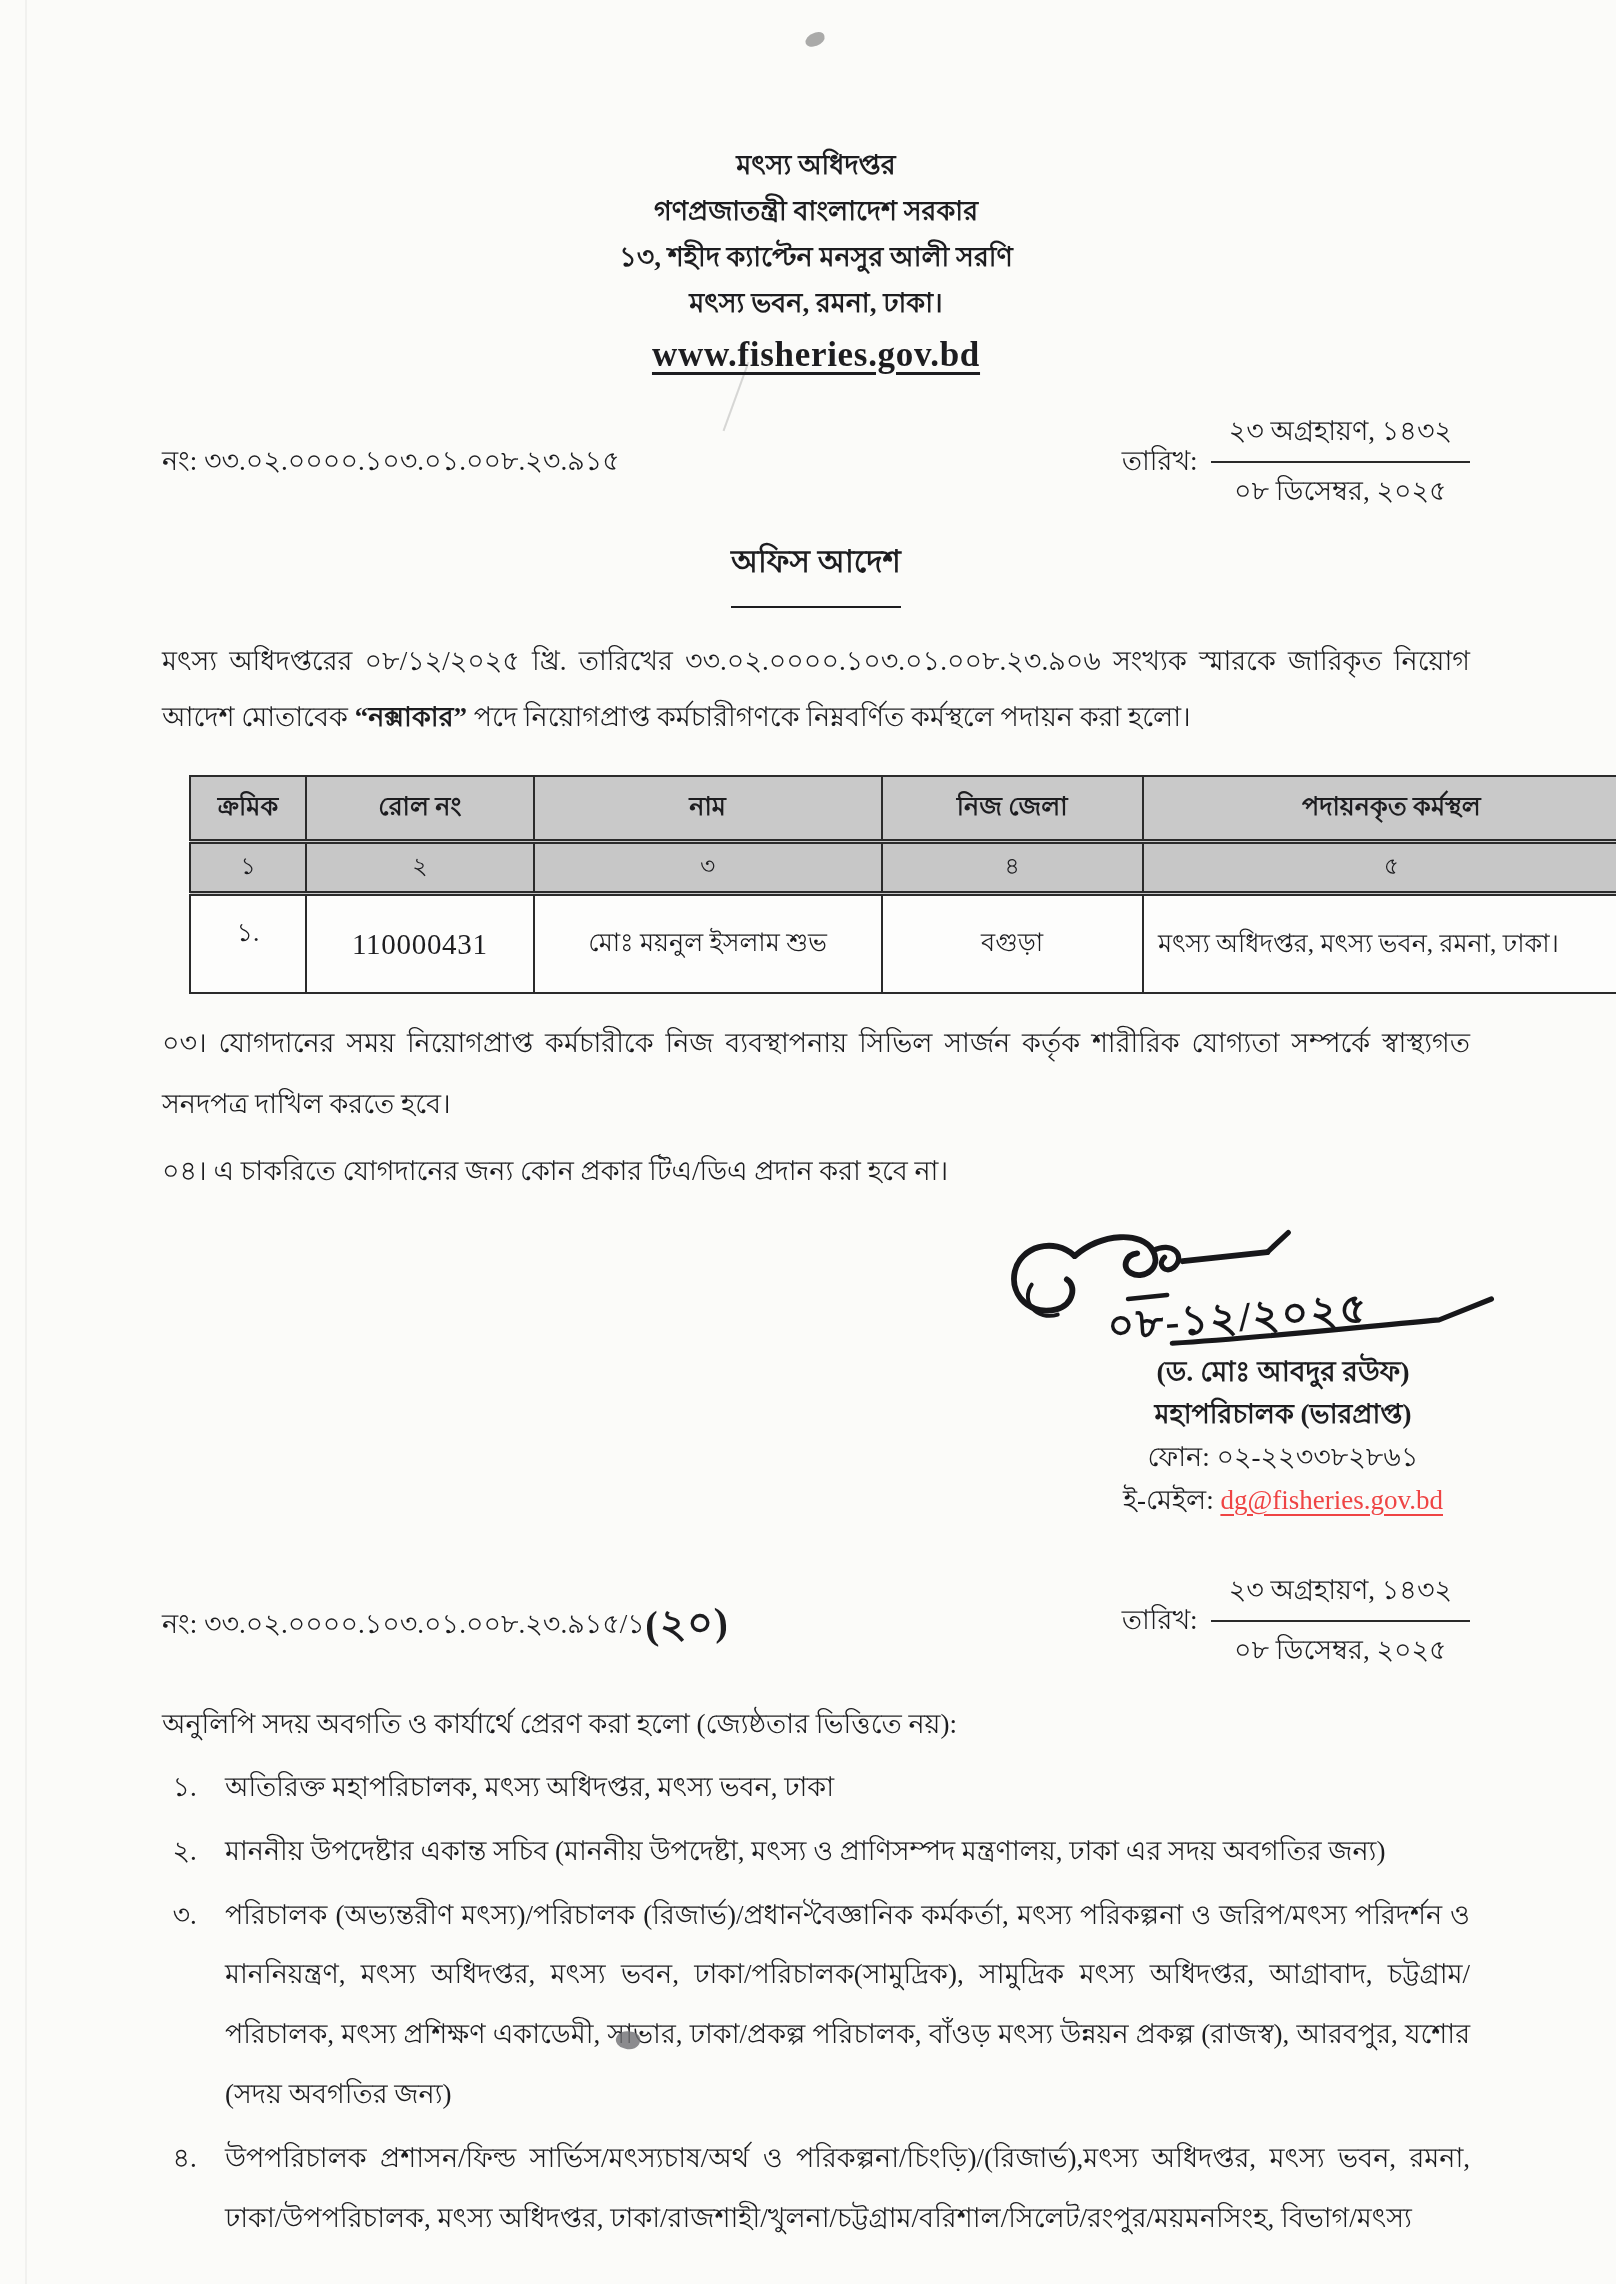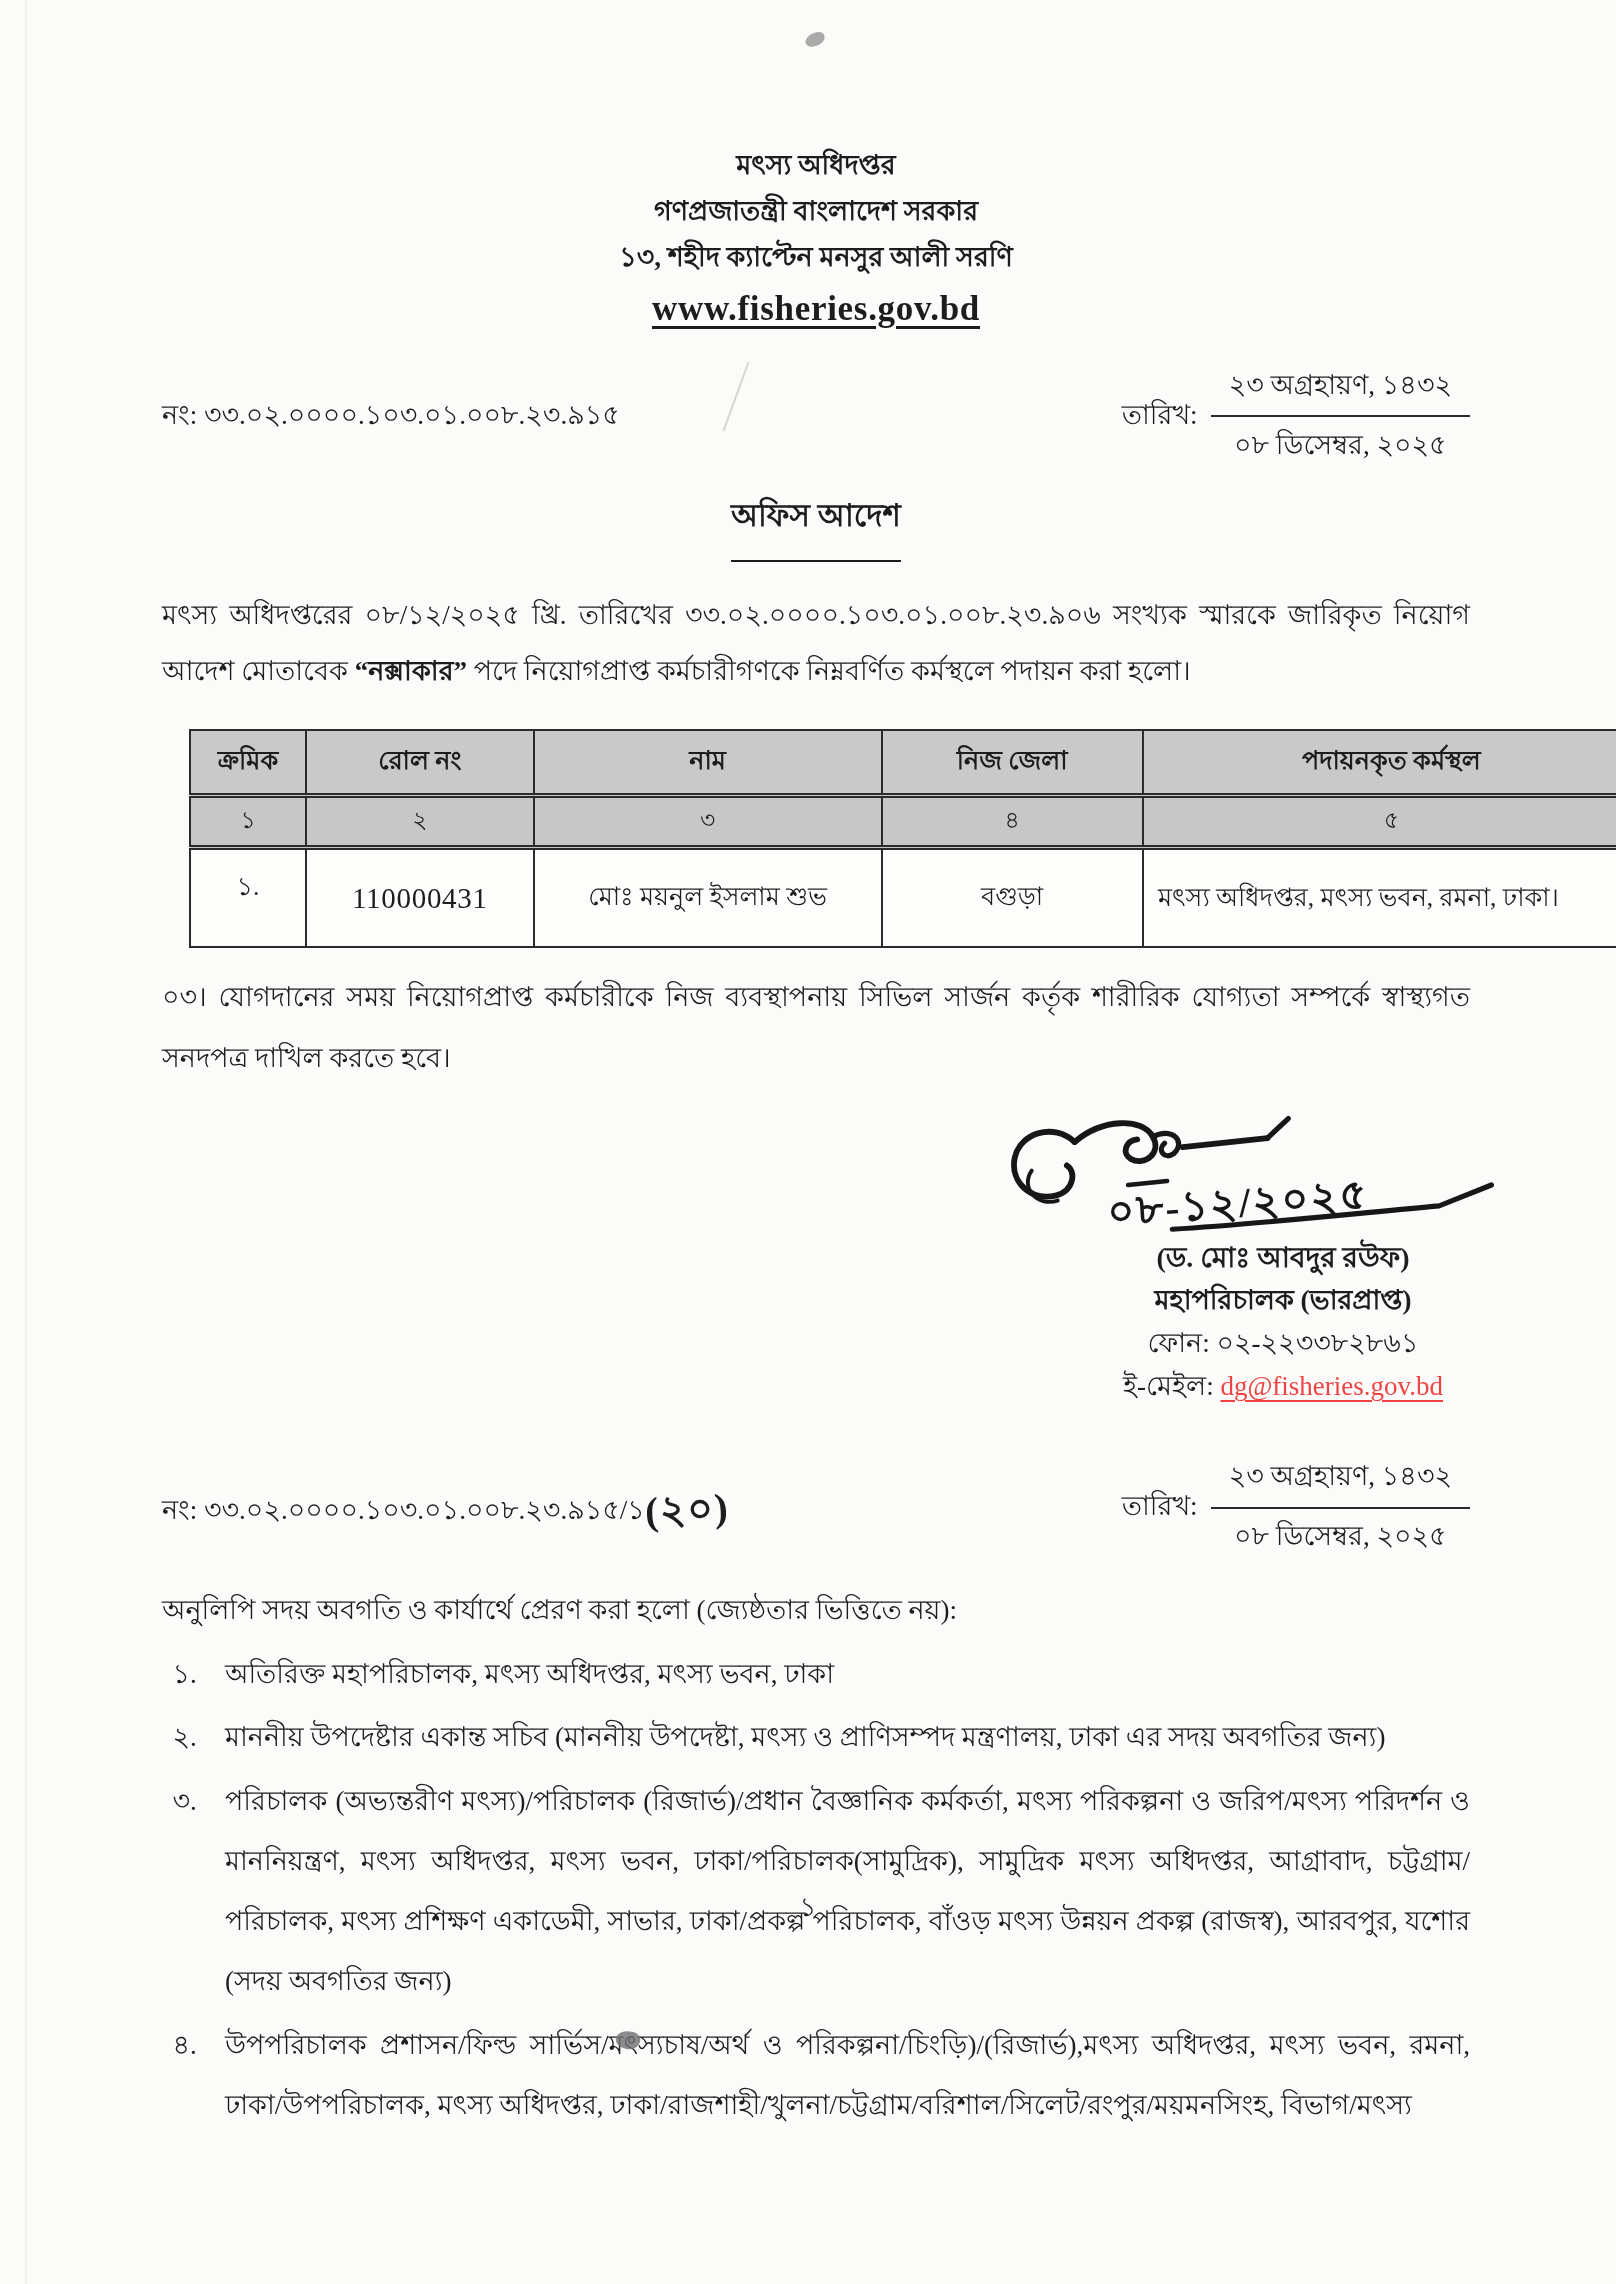--- a/index.html
+++ b/index.html
@@ -78,20 +78,21 @@
 <div class="edge-line"></div>
 <div class="smudge smudge-top"></div>
 <div class="pen-streak"></div>
 
 <div class="content">
 
   <div class="hdr">
     <div class="hdr-line">মৎস্য অধিদপ্তর</div>
     <div class="hdr-line">গণপ্রজাতন্ত্রী বাংলাদেশ সরকার</div>
     <div class="hdr-line">১৩, শহীদ ক্যাপ্টেন মনসুর আলী সরণি</div>
+    <div class="hdr-line">মৎস্য ভবন, রমনা, ঢাকা।</div>
     <div><span class="website">www.fisheries.gov.bd</span></div>
   </div>
 
   <div class="memo-row">
     <span class="memo-no">নং: ৩৩.০২.০০০০.১০৩.০১.০০৮.২৩.৯১৫</span>
     <span class="date-block">
       <span>তারিখ:</span>
       <span class="date-frac">
         <span class="date-top" style="display:block;">২৩ অগ্রহায়ণ, ১৪৩২</span>
         <span class="date-bottom" style="display:block;">০৮ ডিসেম্বর, ২০২৫</span>
@@ -128,20 +129,21 @@
         <td class="roll">110000431</td>
         <td>মোঃ ময়নুল ইসলাম শুভ</td>
         <td>বগুড়া</td>
         <td class="station">মৎস্য অধিদপ্তর, মৎস্য ভবন, রমনা, ঢাকা।</td>
       </tr>
     </tbody>
   </table>
 
   <div class="clauses">
     <p class="num-para">০৩। যোগদানের সময় নিয়োগপ্রাপ্ত কর্মচারীকে নিজ ব্যবস্থাপনায় সিভিল সার্জন কর্তৃক শারীরিক যোগ্যতা সম্পর্কে স্বাস্থ্যগত সনদপত্র দাখিল করতে হবে।</p>
+    <p class="num-para">০৪। এ চাকরিতে যোগদানের জন্য কোন প্রকার টিএ/ডিএ প্রদান করা হবে না।</p>
   </div>
 
   <div class="sig-block">
     <svg class="sig-scrawl" width="560" height="137" viewBox="0 0 860 210">
       <g fill="none" stroke="#17171a" stroke-linecap="round">
         <path d="M150,52 C118,22 66,38 58,76 C50,114 84,144 122,134 C150,126 152,96 138,88" stroke-width="9"></path>
         <path d="M84,96 C66,122 92,152 124,142" stroke-width="6"></path>
         <path d="M150,52 C192,16 254,14 270,44 C284,68 258,90 236,78 C222,70 228,50 246,48" stroke-width="9"></path>
         <path d="M270,44 C300,28 322,52 302,70 C288,80 276,64 288,54" stroke-width="8"></path>
         <path d="M316,60 L446,46" stroke-width="9"></path>

